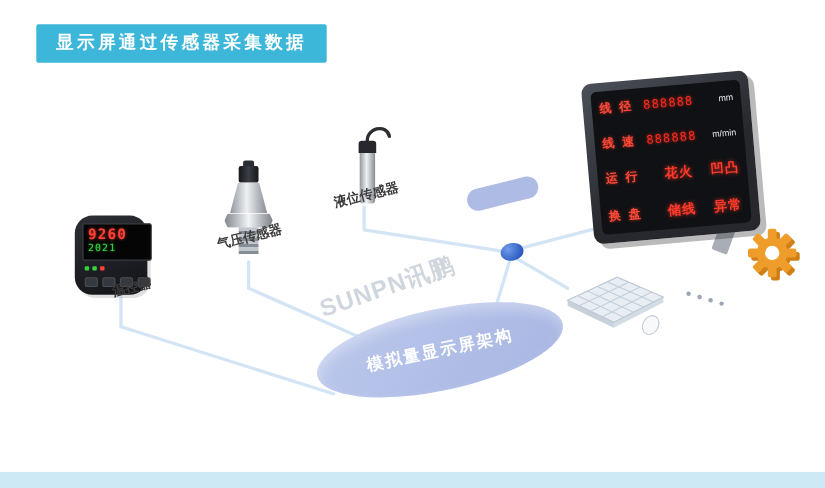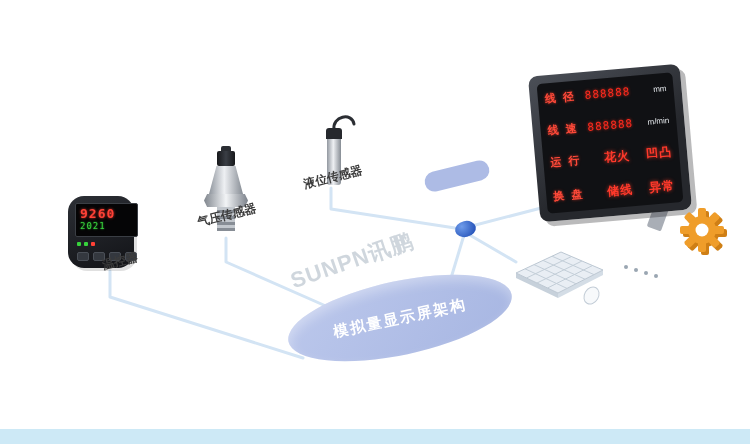--- a/index.html
+++ b/index.html
@@ -99,20 +99,21 @@
   .mouse{position:absolute;left:584px;top:286px;width:13px;height:17px;background:#f7f9fb;
          border:1px solid #c2ccd6;border-radius:50%;transform:rotate(30deg);z-index:2;}
   .conn-dot{position:absolute;width:4px;height:4px;border-radius:50%;background:#9aa6b2;z-index:2;}
   .gear-svg{position:absolute;left:678px;top:206px;z-index:4;}
 </style>
 </head>
 <body>
 
 <div class="scene">
 
+  <div class="banner">显示屏通过传感器采集数据</div>
 
   <svg class="lines-svg" width="750" height="444">
     <g fill="none" stroke="#d3e4f4" stroke-width="3" stroke-linecap="round" stroke-linejoin="round">
       <path d="M110 271 L110 297 L303 358"></path>
       <path d="M226 238 L226 262 L344 314"></path>
       <path d="M331 188 L331 209 L455 228"></path>
       <path d="M464 228 L545 207"></path>
       <path d="M468 234 L516 262"></path>
       <path d="M464 235 L448 288"></path>
     </g>

